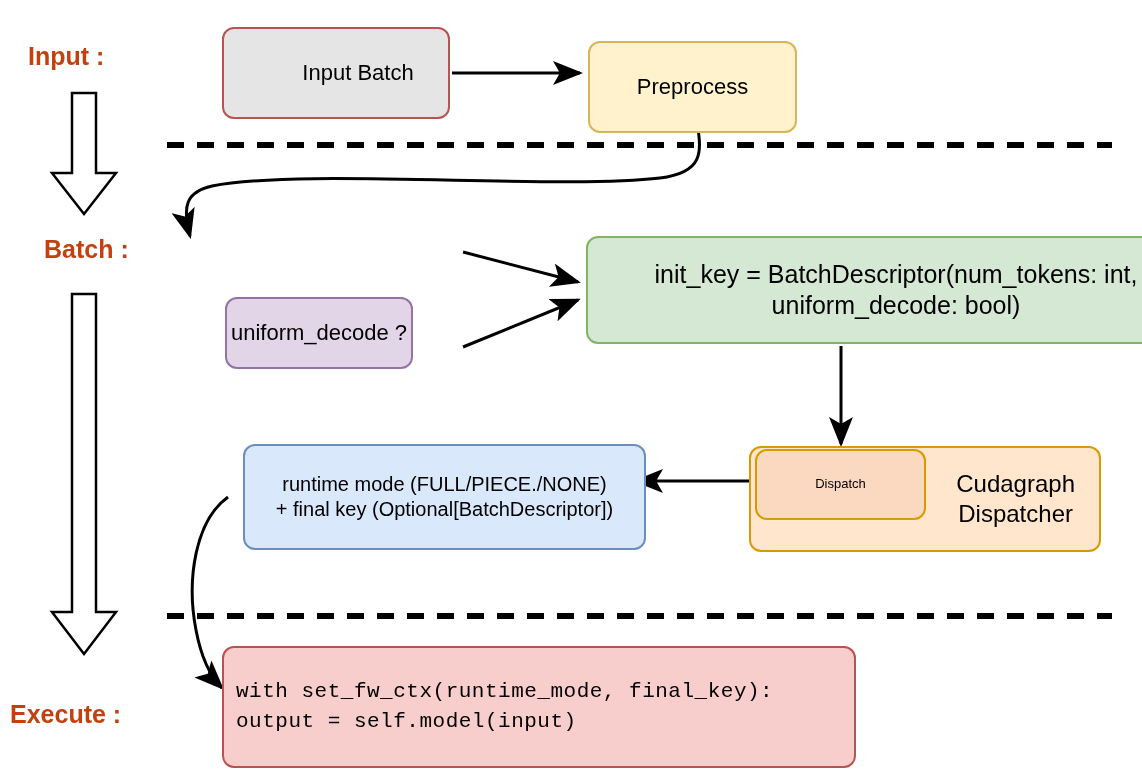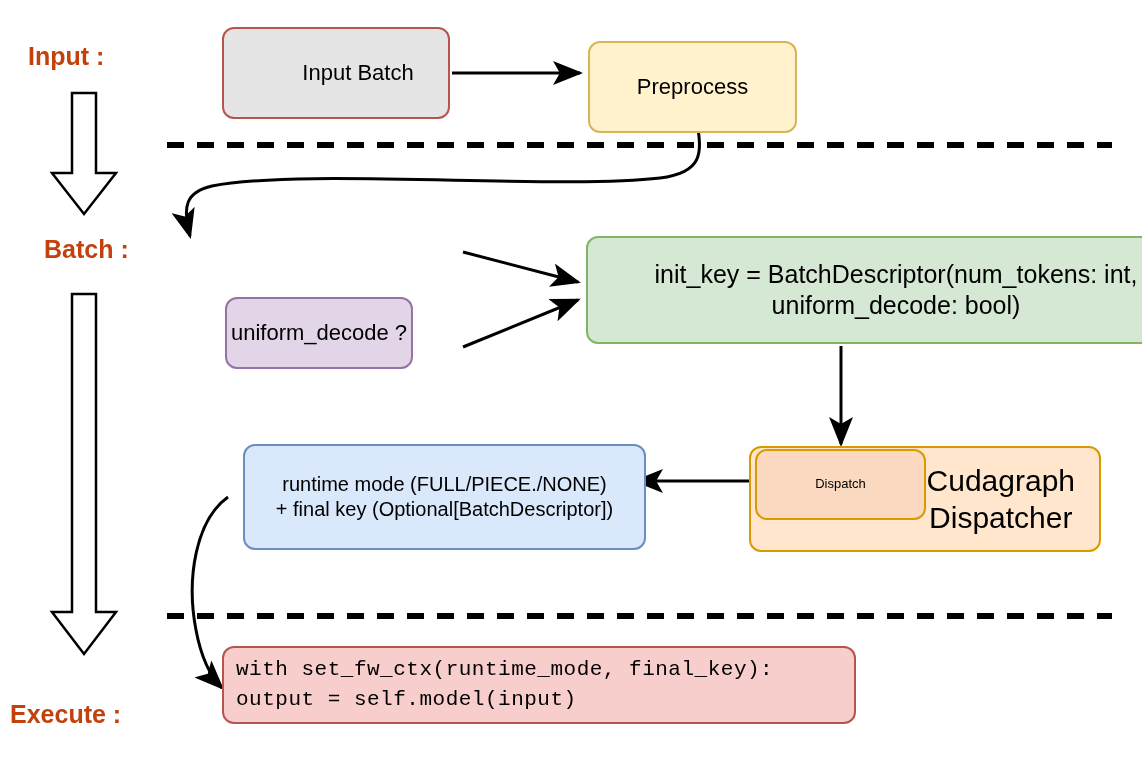--- a/index.html
+++ b/index.html
@@ -79,32 +79,32 @@
   }
   #node-runtime-mode {
     left: 227px; top: 444px; width: 403px; height: 106px;
     background: #dae8fc; border-color: #6c8ebf;
     font-size: 20px;
     margin-left: 16px;
   }
   #node-cudagraph-dispatcher {
     left: 749px; top: 446px; width: 352px; height: 106px;
     background: #ffe6cc; border-color: #d79b00;
-    font-size: 30px;
+    font-size: 24px;
     align-items: center;
     justify-content: flex-end;
     padding-right: 24px;
   }
   #node-dispatch {
     left: 755px; top: 449px; width: 171px; height: 71px;
     background: #fad9c0; border-color: #d79b00;
     font-size: 13px;
   }
   #node-exec-code {
-    left: 222px; top: 646px; width: 634px; height: 78px;
+    left: 222px; top: 646px; width: 634px; height: 122px;
     background: #f8cecc; border-color: #b85450;
     font-family: "Liberation Mono", monospace;
     font-size: 21px;
     letter-spacing: 0.5px;
     justify-content: flex-start;
     text-align: left;
     padding-left: 12px;
     line-height: 1.45;
   }
 

